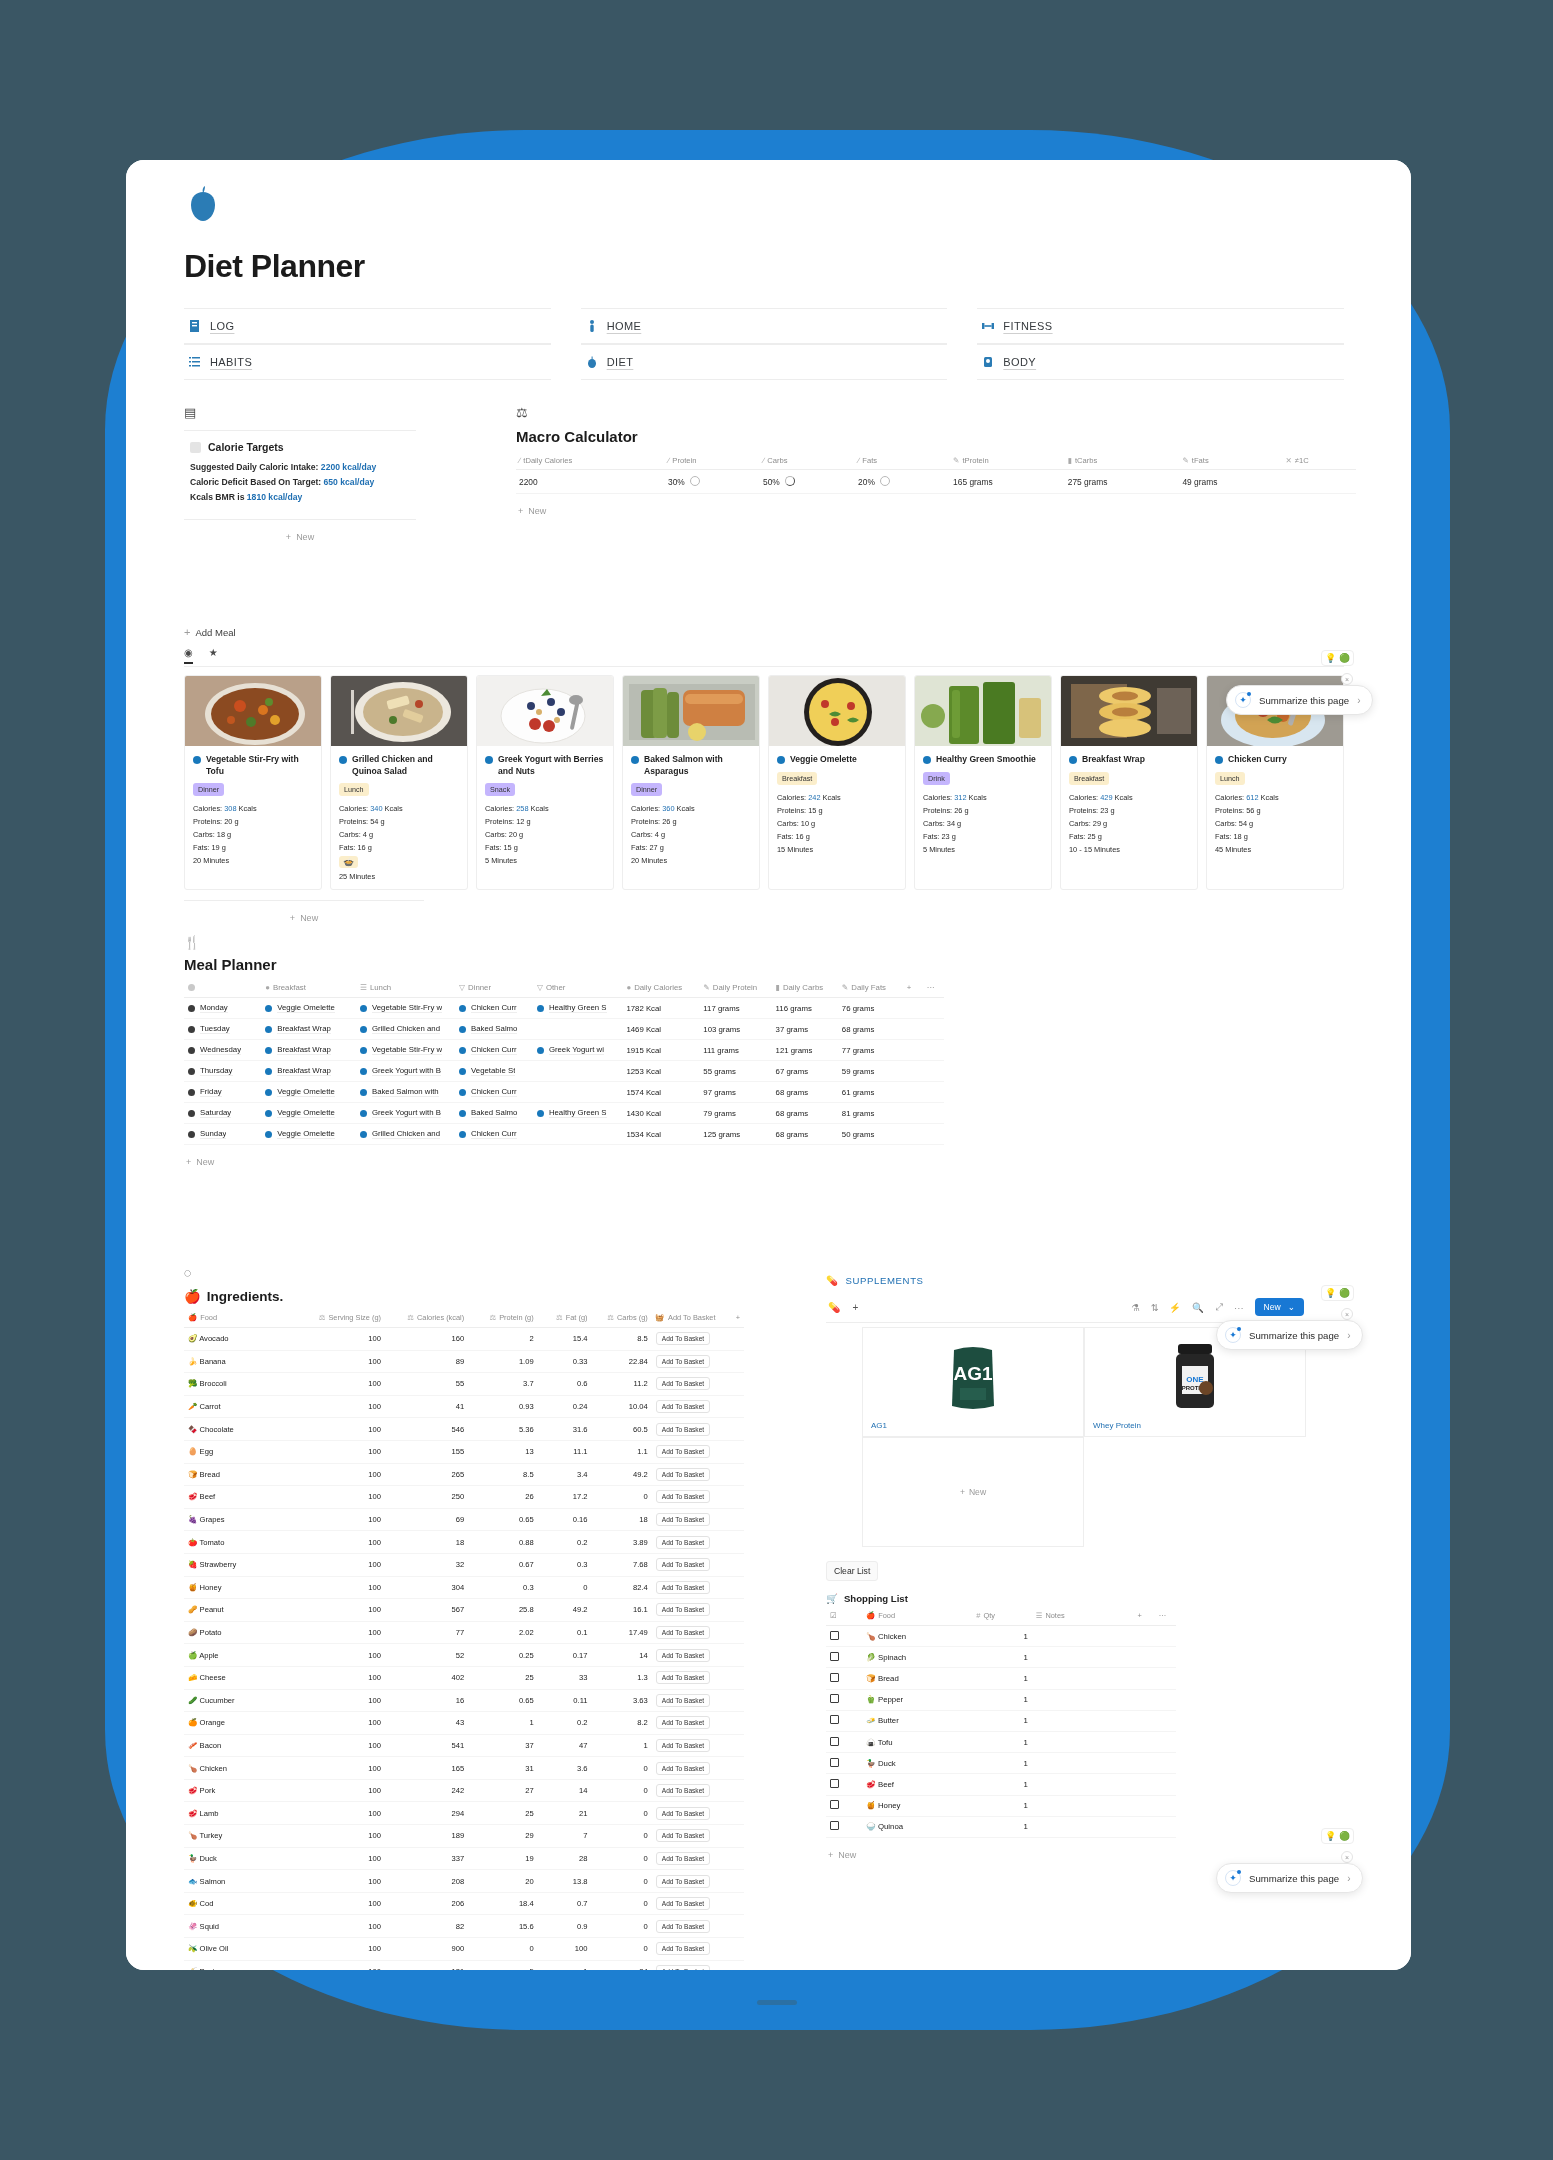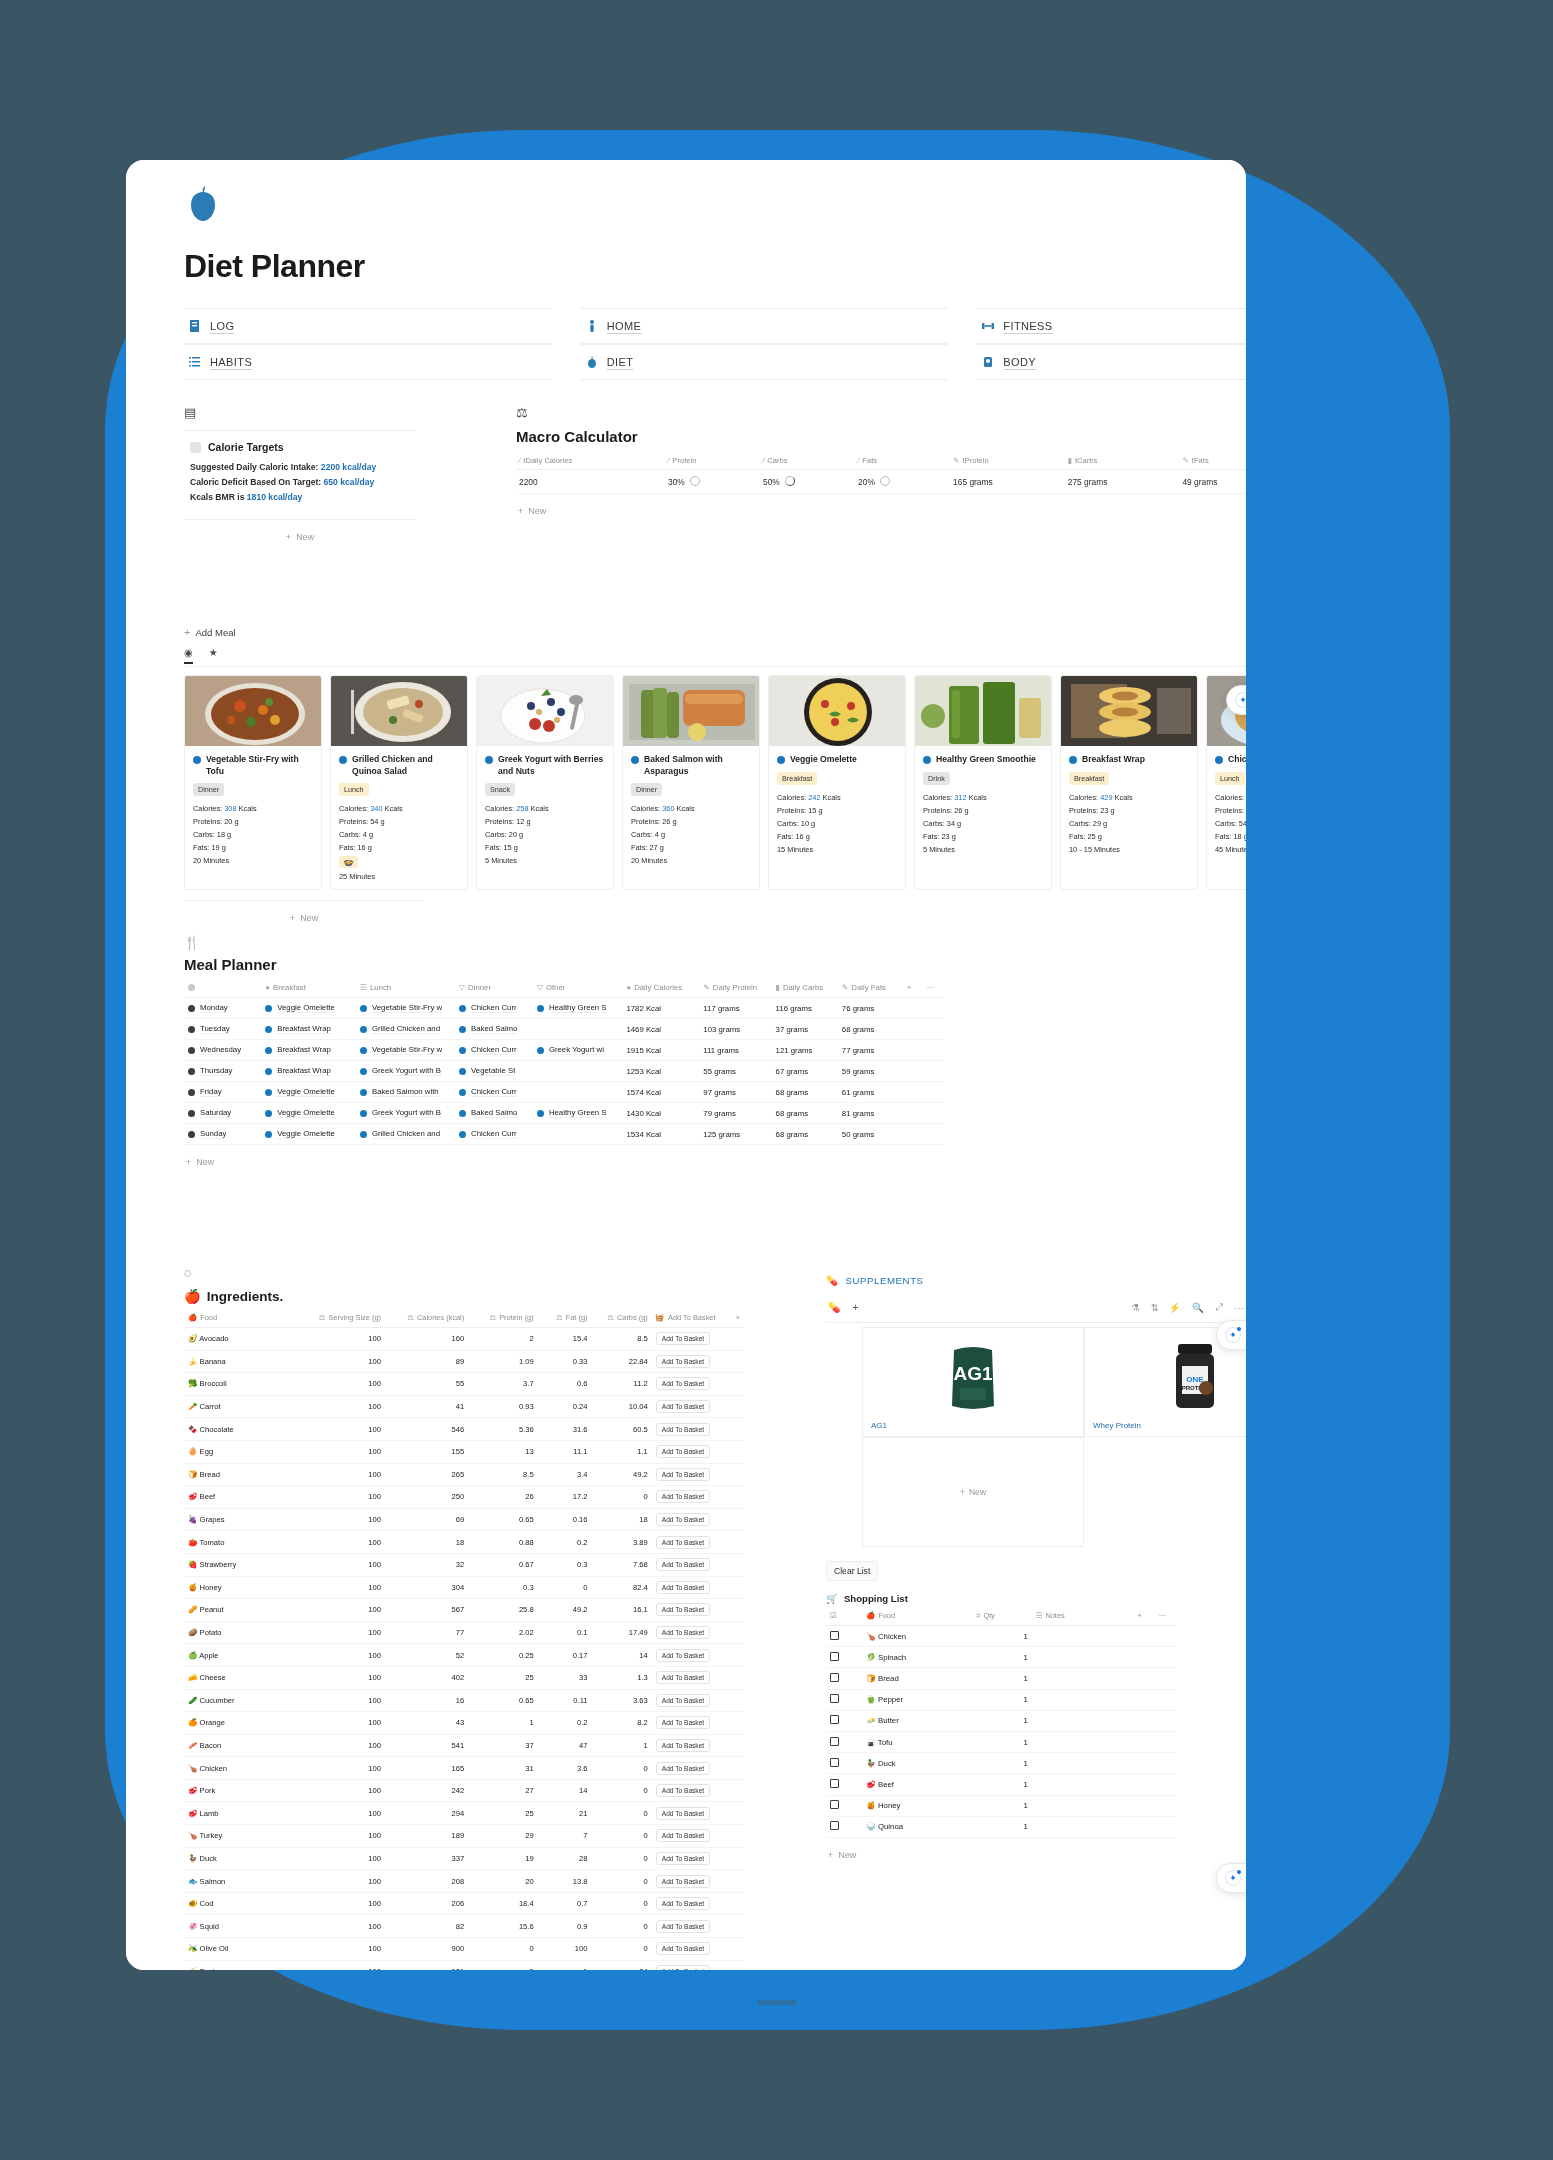--- a/index.html
+++ b/index.html
@@ -15,21 +15,21 @@
     background: #3a5664;
   }
   .blue-blob {
     position: absolute;
     left: 105px; top: 130px; width: 1345px; height: 1900px;
     background: #1d7fd1;
     border-radius: 420px / 300px;
   }
   .device {
     position: absolute;
-    left: 126px; top: 160px; width: 1120px; height: 1810px;
+    left: 126px; top: 160px; width: 1285px; height: 1810px;
     background: #ffffff;
     border-radius: 18px;
     overflow: hidden;
   }
   .page {
     position: absolute; left: 0; top: 0; width: 1285px; height: 1810px;
     background: #fff;
     padding: 0;
   }
   .home-ind {
@@ -119,21 +119,21 @@
   .meal-card {
     width: 138px; border: 1px solid #eeeeee; border-radius: 3px; background: #fff;
     overflow: hidden; height: 215px;
   }
   .meal-img { height: 70px; width: 100%; position: relative; }
   .meal-body { padding: 8px 8px; }
   .meal-name { font-size: 8.6px; font-weight: bold; color: #1f1f1f; line-height: 1.35;
     display: flex; gap: 5px; align-items: flex-start;}
   .dot { width: 8px; height: 8px; border-radius: 50%; background: #1878bb; flex: 0 0 auto; margin-top: 2px;}
   .tag { display: inline-block; font-size: 7.2px; padding: 2px 5px; border-radius: 3px;
-    margin: 6px 0 4px; background: #e5e5e5; color: #333; }
+    margin: 6px 0 4px; background: #c4b5fd; color: #333; }
   .tag.bf { background: #fbeecb; }
   .tag.lu { background: #fbeecb; }
   .m-line { font-size: 7.4px; color: #2b2b2b; margin: 4px 0; }
   .m-line b { color: #1f6fb2; font-weight: normal; }
   .m-emoji { font-size: 9px; background:#fbeecb; display:inline-block; padding:1px 4px; border-radius:3px;}
 
   .meals-new { position: absolute; left: 58px; top: 740px; width: 240px;
      border-top: 1px solid #ededed; }
 
   

